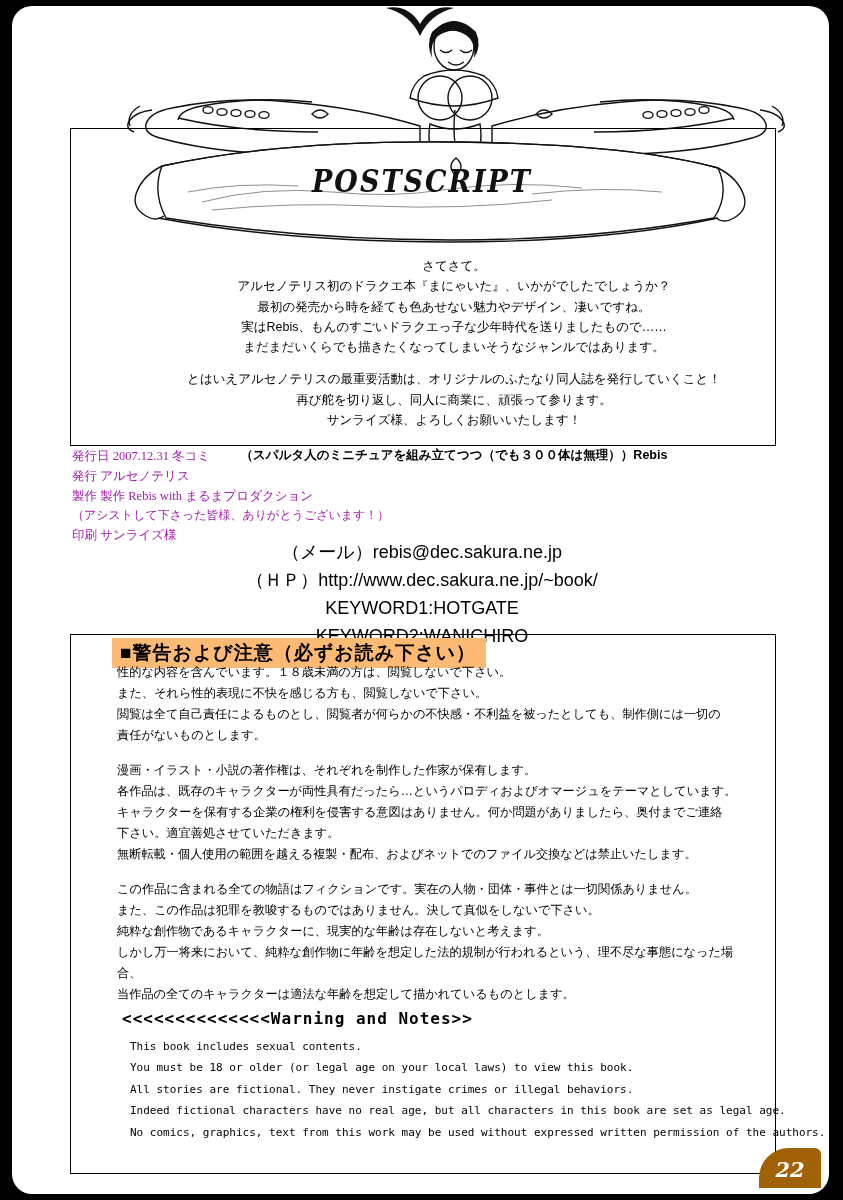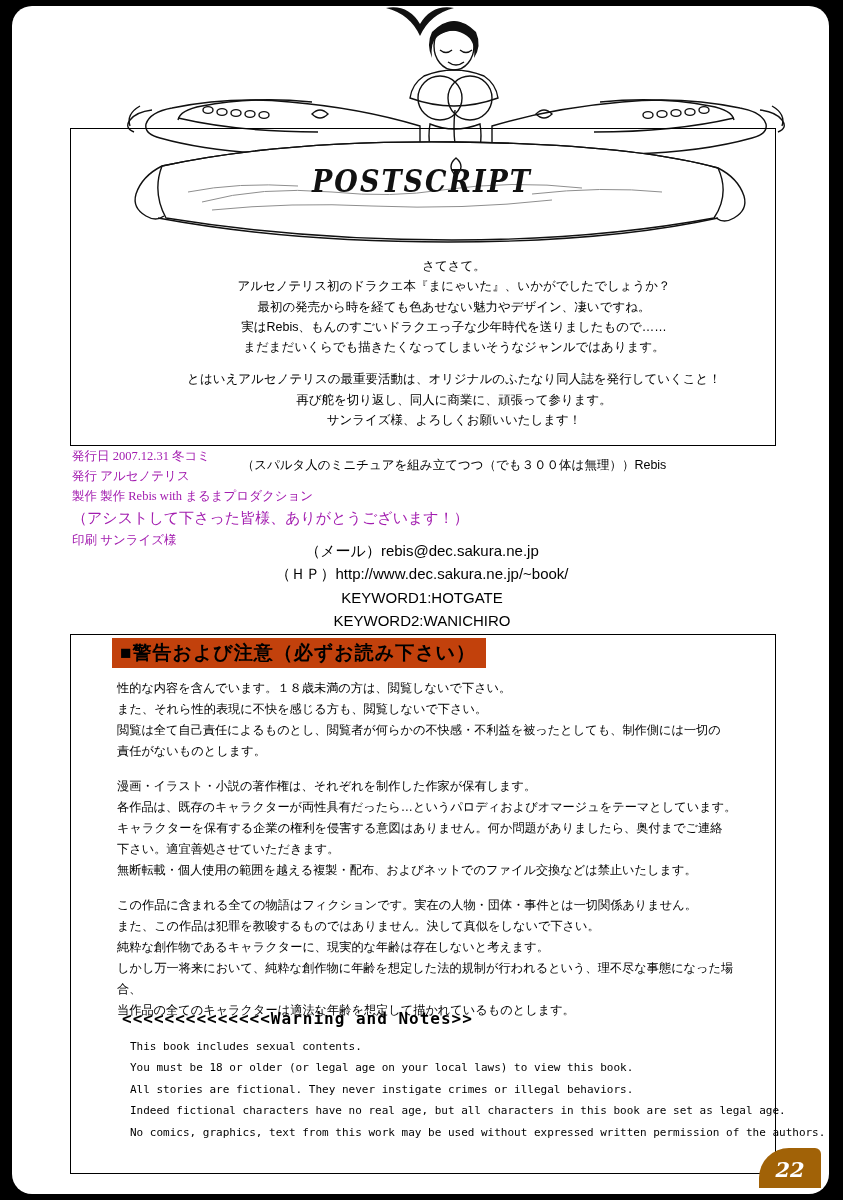--- a/index.html
+++ b/index.html
@@ -73,73 +73,73 @@
     left: 60px;
     top: 250px;
     width: 700px;
     text-align: center;
     font-size: 12.5px;
     line-height: 1.62;
     color: #000;
     padding-left: 32px;
   }
   .ps-body .blk { margin-bottom: 12px; }
-  .ps-body .sig { margin-top: 25px; }
+  .ps-body .sig { margin-top: 15px; font-weight: bold; }
 
   
   .colophon {
     position: absolute;
     left: 60px;
     top: 440px;
     width: 700px;
     font-size: 12.5px;
     line-height: 1.6;
     color: #a21caf;
     font-family: Liberation Serif, serif;
   }
   .colophon .small {
-    font-size: 15px;
+    font-size: 12px;
   }
   .contact {
     position: absolute;
     left: 60px;
     top: 533px;
     width: 700px;
     text-align: center;
-    font-size: 15px;
+    font-size: 18px;
     line-height: 1.55;
     color: #000;
   }
 
   
   .warn-frame {
     position: absolute;
     left: 58px;
     top: 628px;
     width: 706px;
     height: 540px;
     border: 1px solid #000;
     box-sizing: border-box;
   }
   .warn-heading {
     position: absolute;
     left: 100px;
     top: 632px;
-    background: #c2410c;
+    background: #fdba74;
     padding: 2px 10px 2px 8px;
     font-size: 19px;
     font-weight: bold;
     letter-spacing: 1px;
     color: #000;
     white-space: nowrap;
   }
   .warn-body {
     position: absolute;
     left: 105px;
-    top: 672px;
+    top: 656px;
     width: 640px;
     font-size: 12.2px;
     line-height: 1.72;
     color: #000;
   }
   .warn-body p { margin: 0 0 14px 0; }
 
   .en-heading {
     position: absolute;
     left: 110px;

